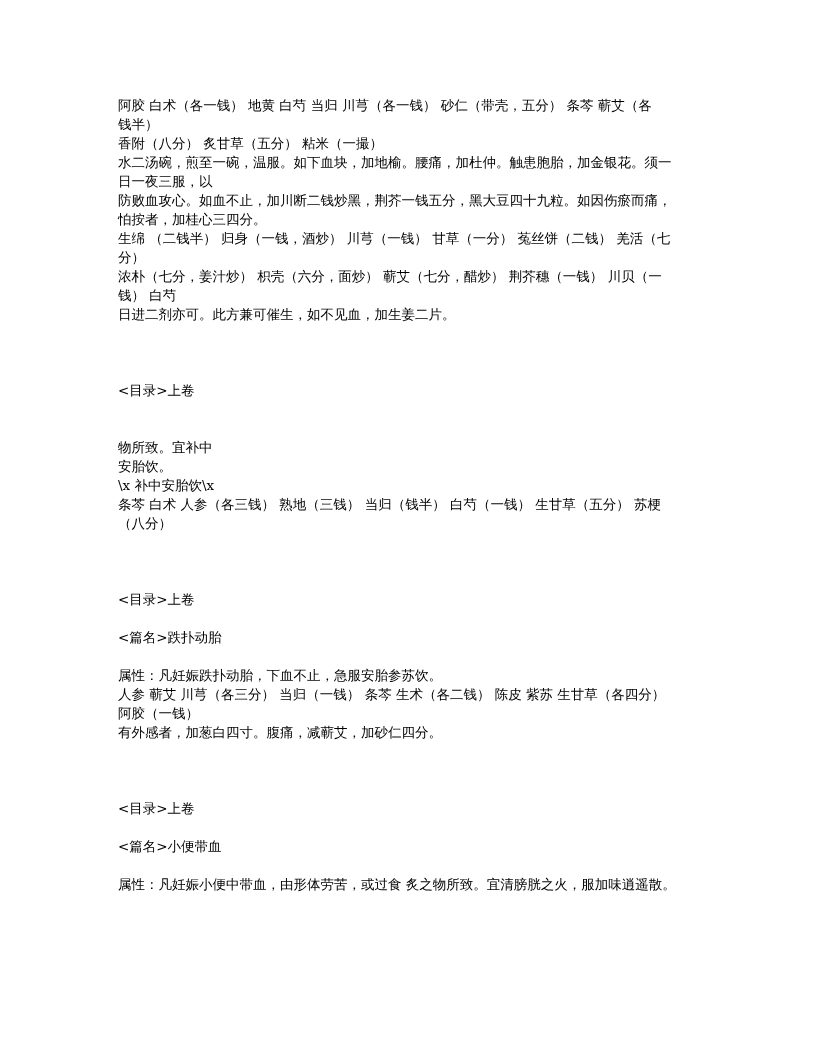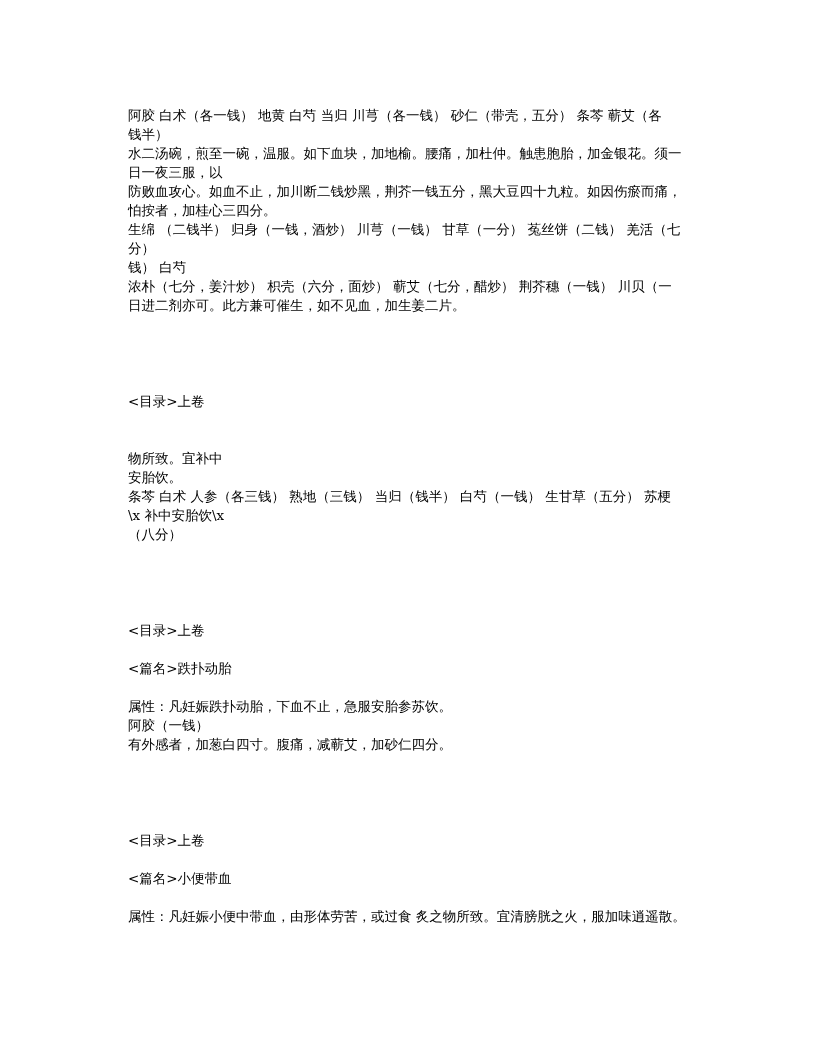--- a/index.html
+++ b/index.html
@@ -20,64 +20,66 @@
       left: 118px;
       top: 96px;
       width: 585px;
     }
     .line {
       font-size: 13.5px;
       line-height: 19px;
       white-space: pre-wrap;
       word-break: break-all;
     }
-    .section { margin: 10px; }
+    .section { margin: 0; }
     .gap-large { height: 57px; }
     .gap-small { height: 19px; }
   </style>
 </head>
 <body>
 
 <div class="page">
 
   <div class="section">
     <div class="line">阿胶 白术（各一钱） 地黄 白芍 当归 川芎（各一钱） 砂仁（带壳，五分） 条芩 蕲艾（各</div>
     <div class="line">钱半）</div>
+    <div class="line">香附（八分） 炙甘草（五分） 粘米（一撮）</div>
     <div class="line">水二汤碗，煎至一碗，温服。如下血块，加地榆。腰痛，加杜仲。触患胞胎，加金银花。须一</div>
     <div class="line">日一夜三服，以</div>
     <div class="line">防败血攻心。如血不止，加川断二钱炒黑，荆芥一钱五分，黑大豆四十九粒。如因伤瘀而痛，</div>
     <div class="line">怕按者，加桂心三四分。</div>
     <div class="line">生绵 （二钱半） 归身（一钱，酒炒） 川芎（一钱） 甘草（一分） 菟丝饼（二钱） 羌活（七</div>
     <div class="line">分）</div>
+    <div class="line">浓朴（七分，姜汁炒） 枳壳（六分，面炒） 蕲艾（七分，醋炒） 荆芥穗（一钱） 川贝（一</div>
     <div class="line">钱） 白芍</div>
-    <div class="line">浓朴（七分，姜汁炒） 枳壳（六分，面炒） 蕲艾（七分，醋炒） 荆芥穗（一钱） 川贝（一</div>
     <div class="line">日进二剂亦可。此方兼可催生，如不见血，加生姜二片。</div>
   </div>
 
   <div class="gap-large"></div>
 
   <div class="section">
     <div class="line">&lt;目录&gt;上卷</div>
     <div class="gap-small"></div>
     <div class="gap-small"></div>
     <div class="line">物所致。宜补中</div>
     <div class="line">安胎饮。</div>
+    <div class="line">\x 补中安胎饮\x</div>
     <div class="line">条芩 白术 人参（各三钱） 熟地（三钱） 当归（钱半） 白芍（一钱） 生甘草（五分） 苏梗</div>
-    <div class="line">\x 补中安胎饮\x</div>
     <div class="line">（八分）</div>
   </div>
 
   <div class="gap-large"></div>
 
   <div class="section">
     <div class="line">&lt;目录&gt;上卷</div>
     <div class="gap-small"></div>
     <div class="line">&lt;篇名&gt;跌扑动胎</div>
     <div class="gap-small"></div>
     <div class="line">属性：凡妊娠跌扑动胎，下血不止，急服安胎参苏饮。</div>
+    <div class="line">人参 蕲艾 川芎（各三分） 当归（一钱） 条芩 生术（各二钱） 陈皮 紫苏 生甘草（各四分）</div>
     <div class="line">阿胶（一钱）</div>
     <div class="line">有外感者，加葱白四寸。腹痛，减蕲艾，加砂仁四分。</div>
   </div>
 
   <div class="gap-large"></div>
 
   <div class="section">
     <div class="line">&lt;目录&gt;上卷</div>
     <div class="gap-small"></div>
     <div class="line">&lt;篇名&gt;小便带血</div>

